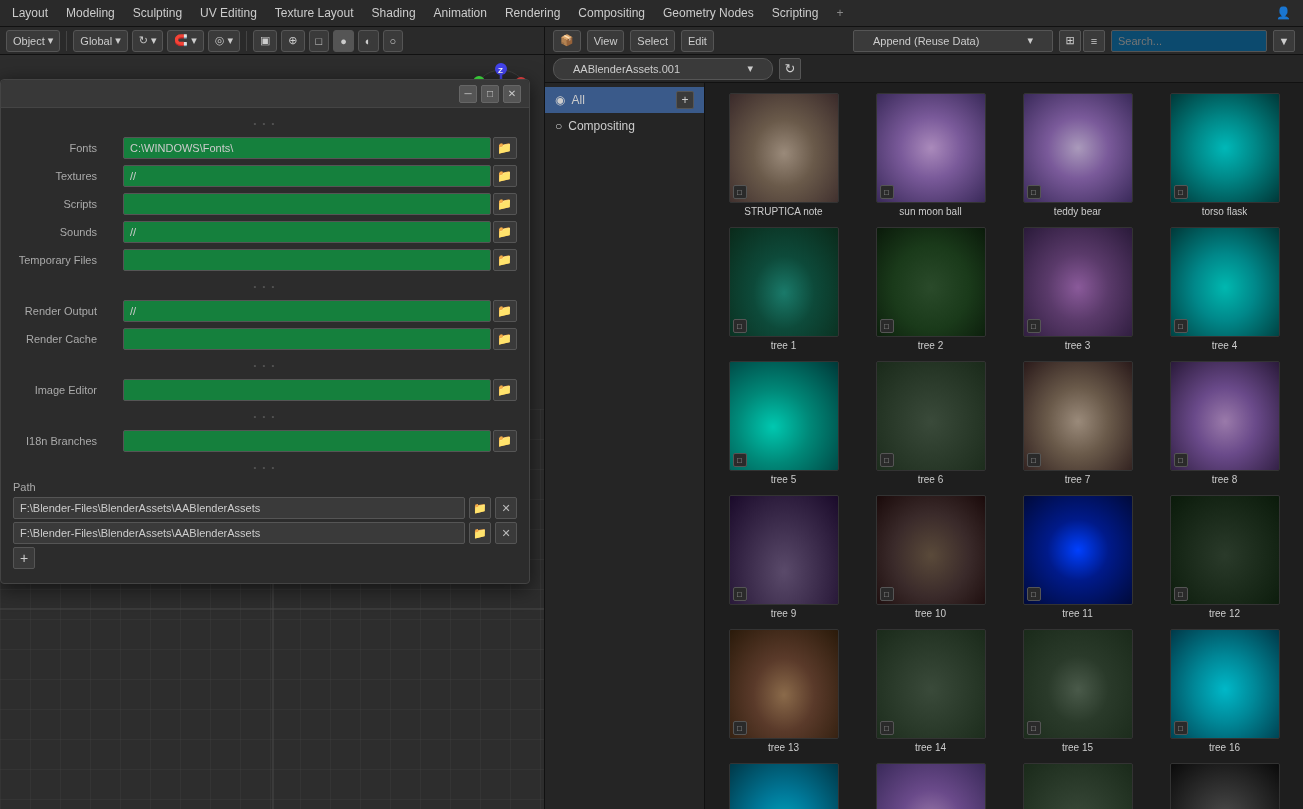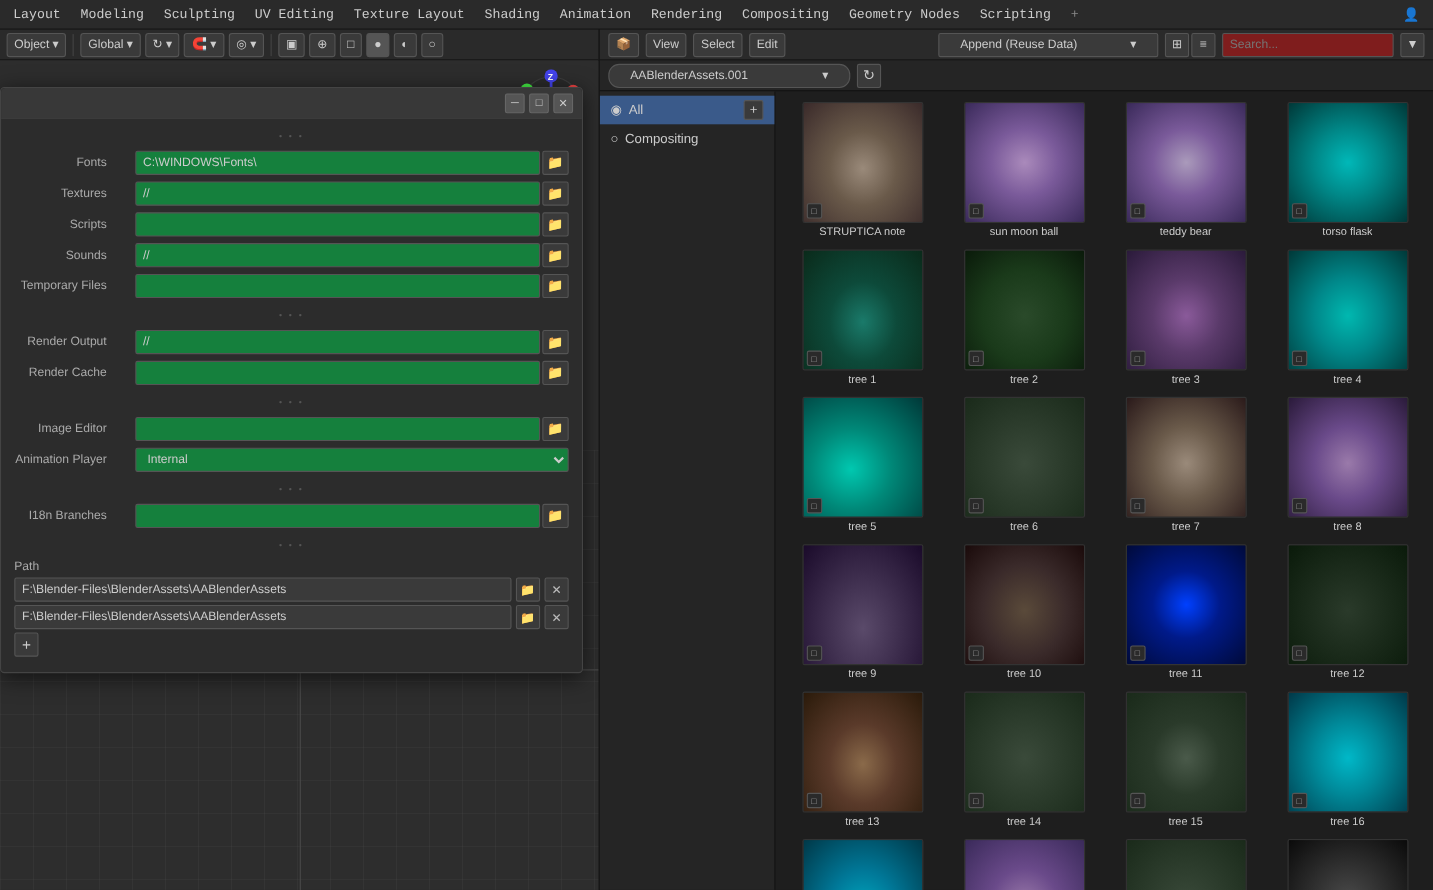--- a/index.html
+++ b/index.html
@@ -16,21 +16,20 @@
 
     
     .top-menubar {
       background: #2a2a2a;
       height: 27px;
       display: flex;
       align-items: center;
       padding: 0 4px;
       gap: 2px;
       border-bottom: 1px solid #111;
-      font-family: Liberation Mono, monospace;
     }
     .menu-item {
       padding: 3px 8px;
       color: #ccc;
       cursor: pointer;
       border-radius: 3px;
       white-space: nowrap;
     }
 
     
@@ -254,21 +253,21 @@
       height: 22px;
       padding: 0 19px;
       border-radius: 2px;
       font-size: 11px;
       min-width: 200px;
       display: flex; align-items: center; justify-content: space-between;
       cursor: pointer;
     }
     .search-bar {
       flex: 1;
-      background: #7f1d1d;
+      background: #0c4a6e;
       border: 1px solid #555;
       color: #ccc;
       height: 22px;
       padding: 0 6px;
       border-radius: 2px;
       font-size: 11px;
     }
 
     
     .asset-browser-body {
@@ -563,26 +562,20 @@
 
           <div class="form-section">
             <div class="form-row">
               <span class="form-label">Image Editor</span>
               <div class="form-input-with-btn">
                 <input class="form-input" value="" style="">
                 <div class="folder-btn">📁</div>
               </div>
             </div>
 
-            <div class="form-row">
-              <span class="form-label">Animation Player</span>
-              <select class="form-input" style="flex:1;">
-                <option>Internal</option>
-              </select>
-            </div>
           </div>
 
           <div class="section-dots">• • •</div>
 
           <div class="form-section">
             <div class="form-row">
               <span class="form-label">I18n Branches</span>
               <div class="form-input-with-btn">
                 <input class="form-input" value="" style="">
                 <div class="folder-btn">📁</div>

